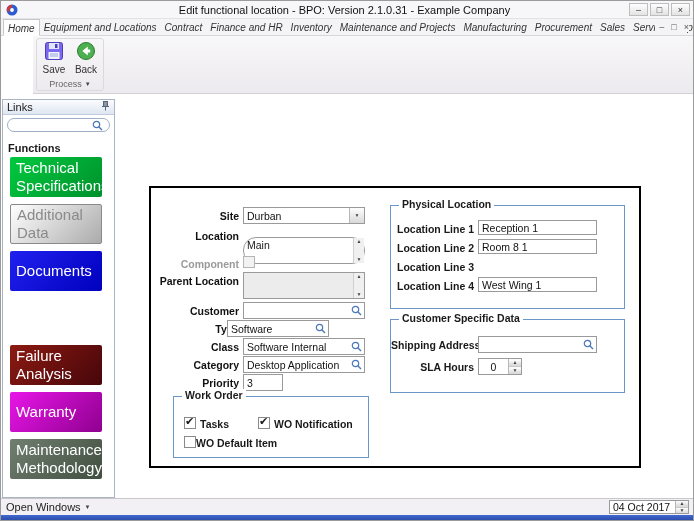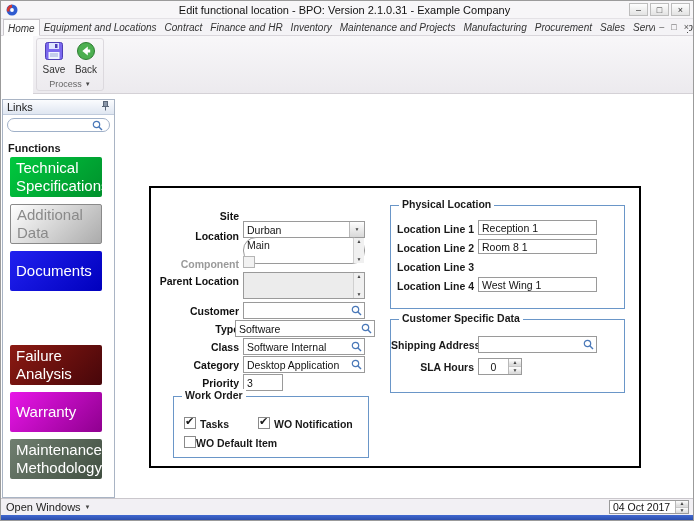--- a/index.html
+++ b/index.html
@@ -221,21 +221,21 @@
       <span>Warranty</span>
     </div>
     <div class="sbitem" style="top: 339px; background-image: linear-gradient(135deg, rgb(112, 127, 112), rgb(65, 79, 65));">
       <span>Maintenance Methodology</span>
     </div>
   </div>
 
   <div class="form">
 
     <span class="lbl" style="top:22px;">Site</span>
-    <div class="fwrap" style="left:92px; top:19px; width:122px;margin-top:14px;">
+    <div class="fwrap" style="left:92px; top:19px; width:122px;">
       <input value="Durban" style="">
       <span class="dd">
           <span class="tiny">▼</span>
         </span>
     </div>
 
     <span class="lbl" style="top:42px;">Location</span>
     <div class="ta" style="left:92px; top:49px; width:122px; height:27px;border-radius:13px;">
       <div class="tatext">Main</div>
       <div class="tascroll">
@@ -261,21 +261,21 @@
       <input value="" style="">
       <span class="mag">
         <svg width="11" height="11" viewBox="0 0 11 11">
             <circle cx="4.5" cy="4.5" r="3.2" fill="none" stroke="#4a78b8" stroke-width="1.2"></circle>
             <line x1="7" y1="7" x2="10" y2="10" stroke="#4a78b8" stroke-width="1.4"></line>
           </svg>
       </span>
     </div>
 
     <span class="lbl" style="top:135px;">Type</span>
-    <div class="fwrap" style="left:84px; top:132px; width:140px;">
+    <div class="fwrap" style="left:76px; top:132px; width:102px;">
       <input value="Software" style="">
       <span class="mag">
         <svg width="11" height="11" viewBox="0 0 11 11">
             <circle cx="4.5" cy="4.5" r="3.2" fill="none" stroke="#4a78b8" stroke-width="1.2"></circle>
             <line x1="7" y1="7" x2="10" y2="10" stroke="#4a78b8" stroke-width="1.4"></line>
           </svg>
       </span>
     </div>
 
     <span class="lbl" style="top:153px;">Class</span>

